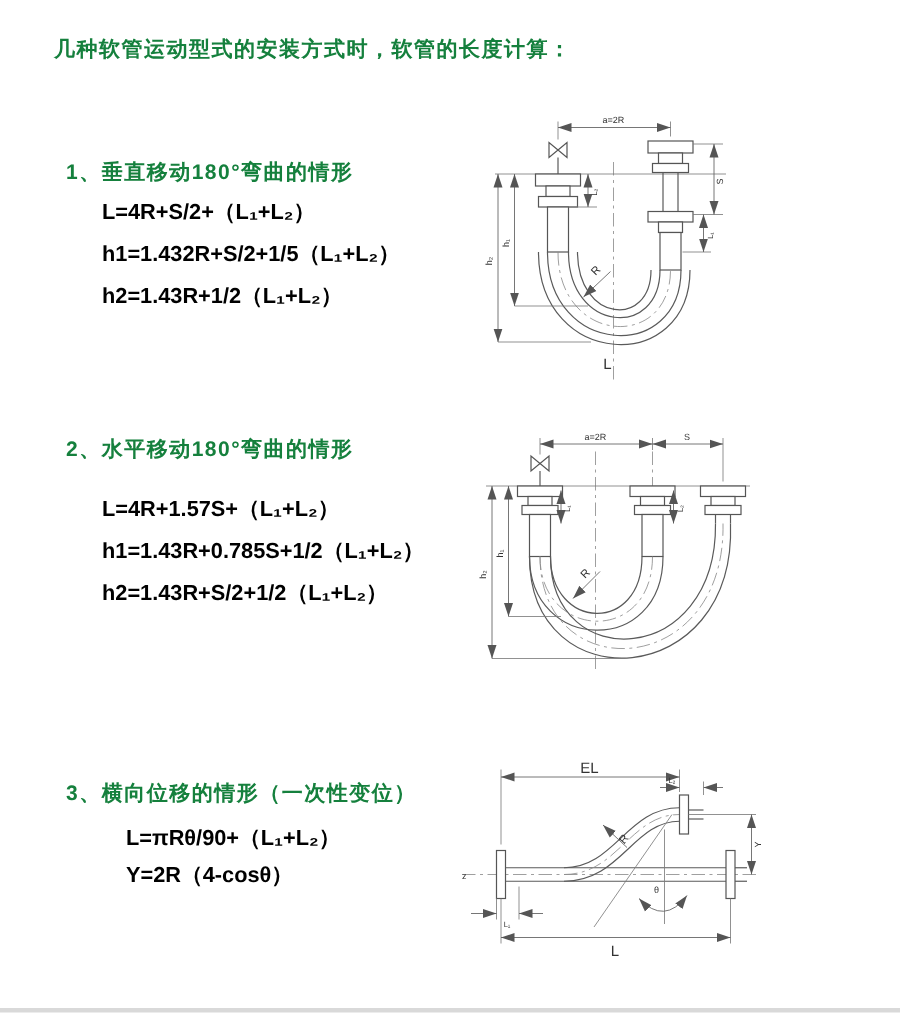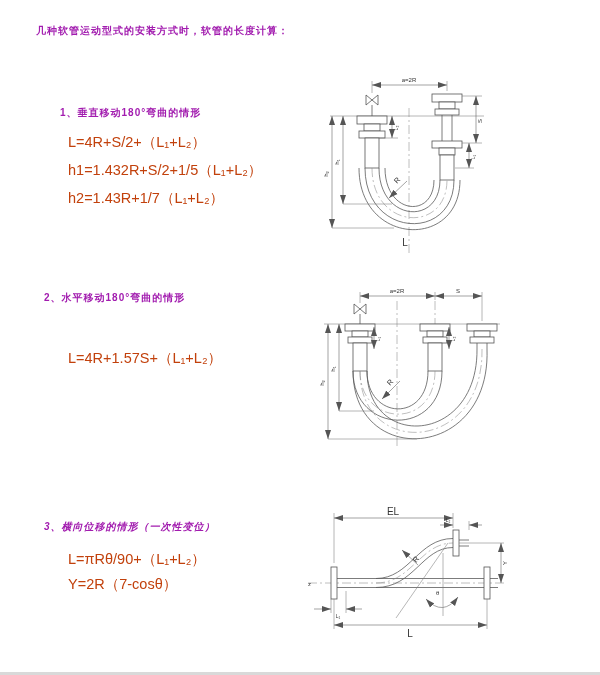--- a/index.html
+++ b/index.html
@@ -1,45 +1,45 @@
 <!DOCTYPE html>
 <html><head>
 <meta charset="utf-8">
 <style>
   html,body{margin:0;padding:0;}
   body{width:600px;height:675px;background:#fff;position:relative;overflow:hidden;
        font-family:"Liberation Sans","DejaVu Sans",sans-serif;color:#222;}
   .abs{position:absolute;}
-  .cn{font-size:10px;font-weight:600;letter-spacing:1px;color:#a21caf;white-space:nowrap;}
-  .formulas{font-size:14.5px;font-weight:400;color:#c2410c;white-space:nowrap;}
+  .cn{font-size:14px;font-weight:600;letter-spacing:1px;color:#15803d;white-space:nowrap;}
+  .formulas{font-size:14.5px;font-weight:700;color:#000000;white-space:nowrap;}
   .formulas div{height:auto;}
   .lh28 div{line-height:28px;}
-  .lh25 div{line-height:25px;}
+  .lh25 div{line-height:25px;margin-left:16px;}
   .bottom-rule{position:absolute;left:0;bottom:0;width:600px;height:3px;background:#d9d9d9;}
   svg{position:absolute;overflow:visible;}
   svg .ln{stroke:#5a5a5a;stroke-width:0.8;fill:none;}
   svg .thin{stroke:#7a7a7a;stroke-width:0.55;fill:none;}
   svg .cl{stroke:#8a8a8a;stroke-width:0.55;fill:none;stroke-dasharray:9 3 2 3;}
   svg .fl{fill:#fff;stroke:#555;stroke-width:0.8;}
   svg .dim{stroke:#666;stroke-width:0.6;fill:none;}
   svg text{font-family:"Liberation Sans","DejaVu Sans",sans-serif;font-size:6px;fill:#333;}
   svg text.big{font-size:10px;}
   svg text.med{font-size:7.5px;}
   svg text.sm{font-size:5px;}
 </style>
 </head>
 <body>
 
 <div class="abs cn" style="left:36px;top:24px;">几种软管运动型式的安装方式时，软管的长度计算：</div>
 
-<div class="abs cn" style="left:60px;top:106px;">1、垂直移动180°弯曲的情形</div>
+<div class="abs cn" style="left:44px;top:106px;">1、垂直移动180°弯曲的情形</div>
 <div class="abs formulas lh28" style="left:68px;top:128px;">
   <div>L=4R+S/2+（L₁+L₂）</div>
   <div>h1=1.432R+S/2+1/5（L₁+L₂）</div>
-  <div>h2=1.43R+1/7（L₁+L₂）</div>
+  <div>h2=1.43R+1/2（L₁+L₂）</div>
 </div>
 
 <svg style="left:312px;top:68px;" width="225" height="190" viewBox="0 0 225 190">
   <defs>
     <marker id="m1" markerWidth="10" markerHeight="8" refX="9" refY="4" orient="auto-start-reverse" markerUnits="userSpaceOnUse">
       <path d="M0,1 L9,4 L0,7 Z" fill="#555"></path>
     </marker>
     <pattern id="br1" width="4" height="4" patternUnits="userSpaceOnUse">
       <path d="M0,0 L4,4 M4,0 L0,4" stroke="#8a8a8a" stroke-width="0.5"></path>
     </pattern>
@@ -120,22 +120,24 @@
   <g>
     <line class="thin" x1="143" y1="100" x2="162" y2="100"></line>
     <line class="dim" x1="157" y1="75" x2="157" y2="100" marker-start="url(#m1)" marker-end="url(#m1)"></line>
     <text class="sm" x="163" y="89" transform="rotate(-90 163 89)" text-anchor="middle">L₁</text>
   </g>
 
   <text class="big" x="93" y="178" text-anchor="middle">L</text>
 </svg>
 
 <div class="abs cn" style="left:44px;top:291px;">2、水平移动180°弯曲的情形</div>
-<div class="abs formulas lh28" style="left:68px;top:344px;">
+<div class="abs formulas lh28" style="left:68px;top:326px;">
   <div>L=4R+1.57S+（L₁+L₂）</div>
+  <div>h1=1.43R+0.785S+1/2（L₁+L₂）</div>
+  <div>h2=1.43R+S/2+1/2（L₁+L₂）</div>
 </div>
 
 <svg style="left:312px;top:283px;" width="225" height="175" viewBox="0 0 225 175">
   <defs>
     <marker id="m2" markerWidth="10" markerHeight="8" refX="9" refY="4" orient="auto-start-reverse" markerUnits="userSpaceOnUse">
       <path d="M0,1 L9,4 L0,7 Z" fill="#555"></path>
     </marker>
     <pattern id="br2" width="4" height="4" patternUnits="userSpaceOnUse">
       <path d="M0,0 L4,4 M4,0 L0,4" stroke="#8a8a8a" stroke-width="0.5"></path>
     </pattern>
@@ -213,24 +215,24 @@
   <g>
     <line class="dim" x1="62" y1="44" x2="62" y2="66" marker-start="url(#m2)" marker-end="url(#m2)"></line>
     <text class="sm" x="68" y="56" transform="rotate(-90 68 56)" text-anchor="middle">L₁</text>
   </g>
   <g>
     <line class="dim" x1="137" y1="44" x2="137" y2="66" marker-start="url(#m2)" marker-end="url(#m2)"></line>
     <text class="sm" x="143" y="56" transform="rotate(-90 143 56)" text-anchor="middle">L₂</text>
   </g>
 </svg>
 
-<div class="abs cn" style="left:44px;top:520px;font-style:italic;">3、横向位移的情形（一次性变位）</div>
+<div class="abs cn" style="left:44px;top:520px;">3、横向位移的情形（一次性变位）</div>
 <div class="abs formulas lh25" style="left:68px;top:547px;">
   <div>L=πRθ/90+（L₁+L₂）</div>
-  <div>Y=2R（7-cosθ）</div>
+  <div>Y=2R（4-cosθ）</div>
 </div>
 
 <svg style="left:298px;top:503px;" width="272" height="138" viewBox="0 0 272 138">
   <defs>
     <marker id="m3" markerWidth="10" markerHeight="8" refX="9" refY="4" orient="auto-start-reverse" markerUnits="userSpaceOnUse">
       <path d="M0,1 L9,4 L0,7 Z" fill="#555"></path>
     </marker>
   </defs>
 
   <line class="cl" x1="10" y1="80" x2="207" y2="80"></line>

